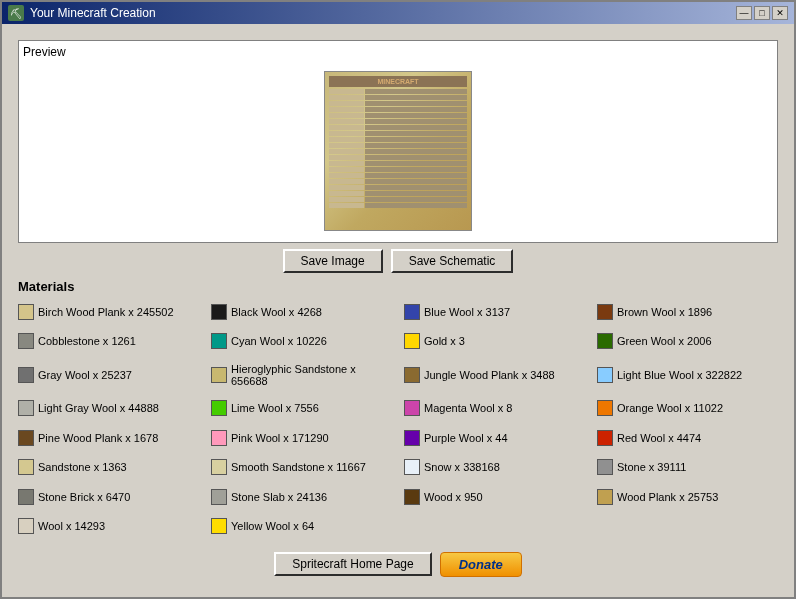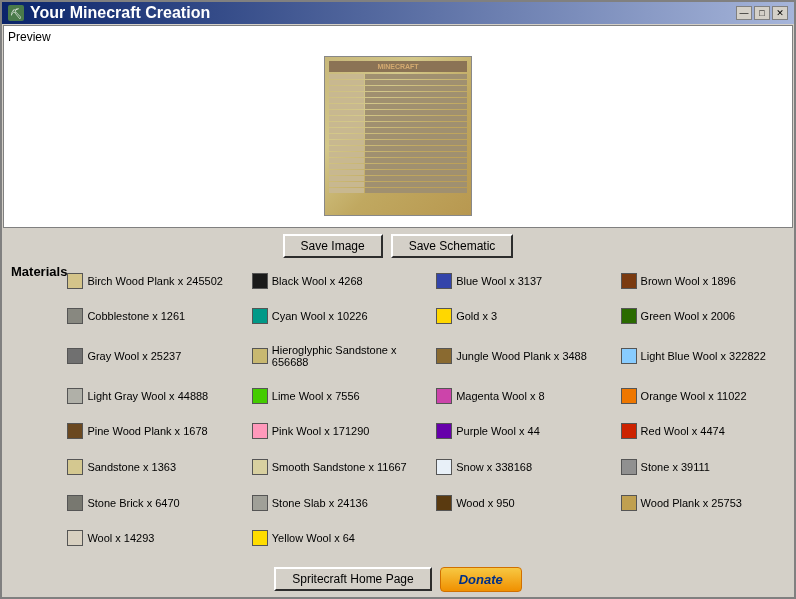--- a/index.html
+++ b/index.html
@@ -38,42 +38,42 @@
       width: 16px;
       height: 16px;
       background: #4a7a4a;
       border-radius: 2px;
       display: flex;
       align-items: center;
       justify-content: center;
       font-size: 10px;
     }
     .title-bar-title {
-      font-size: 16px;
-      font-weight: bold;
+      font-size: 12px;
+      font-weight: normal;
     }
     .title-bar-controls {
       display: flex;
       gap: 2px;
     }
     .title-btn {
       width: 16px;
       height: 14px;
       background: #d4d0c8;
       border: 1px solid #808080;
       display: flex;
       align-items: center;
       justify-content: center;
       font-size: 9px;
       cursor: pointer;
       color: #000;
     }
     .window-content {
       flex: 1;
-      padding: 1px;
+      padding: 16px;
       display: flex;
       flex-direction: column;
       gap: 6px;
       overflow: hidden;
     }
     .preview-group {
       border: 1px solid #808080;
       background: white;
       padding: 4px;
       flex-shrink: 0;
@@ -148,22 +148,21 @@
       border-bottom-color: #808080;
       padding: 3px 16px;
       font-size: 12px;
       cursor: pointer;
       font-family: 'Segoe UI', Tahoma, Arial, sans-serif;
     }
     .materials-section {
       flex: 1;
       overflow: hidden;
       display: flex;
-      flex-direction: row;
-      margin-left: 8px;
+      flex-direction: column;
     }
     .materials-title {
       font-size: 13px;
       font-weight: bold;
       margin-bottom: 4px;
     }
     .materials-grid {
       display: grid;
       grid-template-columns: repeat(4, 1fr);
       gap: 2px 12px;

